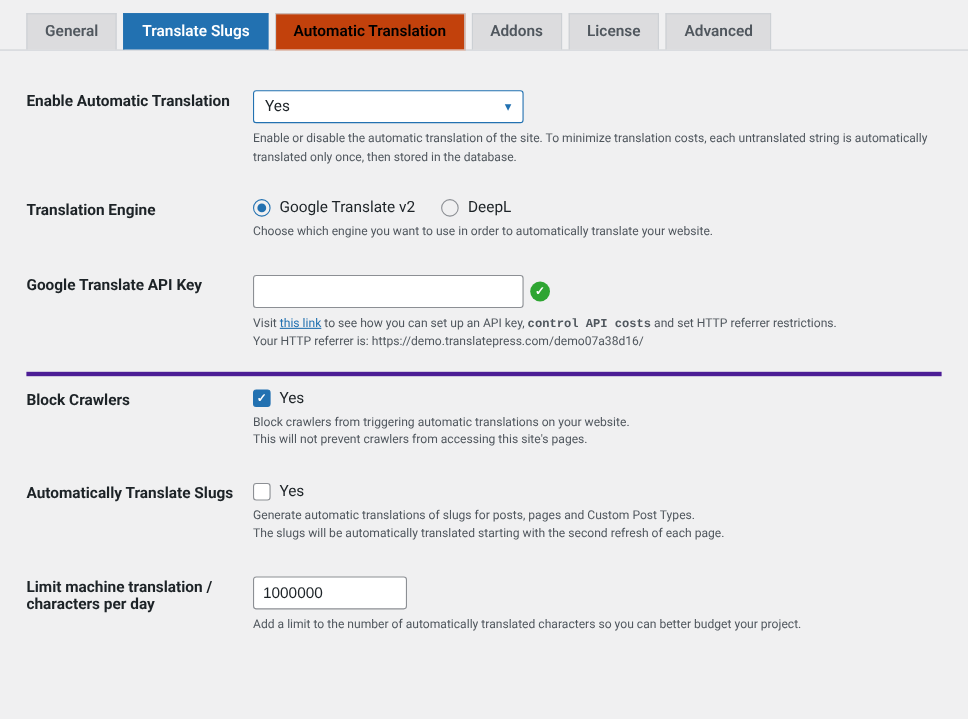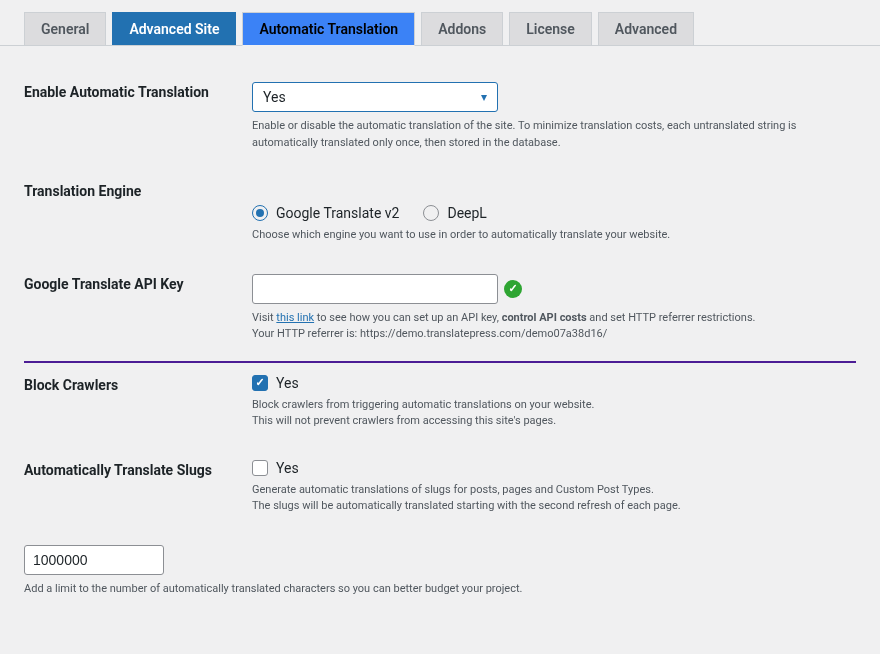--- a/index.html
+++ b/index.html
@@ -27,44 +27,44 @@
     font-weight: 600;
     border: 1px solid #ccd0d4;
     border-bottom: none;
     background: #dcdcde;
     color: #50575e;
     margin-right: 6px;
     cursor: pointer;
     white-space: nowrap;
   }
   .tab.active {
-    background: #3b82f6;
+    background: #c2410c;
     color: #000;
     border-bottom: 1px solid #f0f0f1;
     margin-bottom: -1px;
   }
   .tab.blue {
     background: #2271b1;
     color: #fff;
     border-color: #2271b1;
   }
   .form-area {
     padding: 24px 24px 10px 24px;
   }
   .form-row {
     display: flex;
     align-items: flex-start;
     padding: 12px 0 18px 0;
     border-bottom: 0px solid transparent;
   }
   .form-row.sep {
-    border-bottom: 2px solid #4c1d95;
+    border-bottom: 4px solid #4c1d95;
   }
   .form-label {
-    width: 228px;
+    width: 206px;
     flex-shrink: 0;
     font-size: 14px;
     font-weight: 700;
     color: #1d2327;
     padding-top: 2px;
   }
   .form-control {
     flex: 1;
   }
   .desc {
@@ -90,21 +90,20 @@
   .chevron {
     font-size: 12px;
     color: #2271b1;
   }
   .radio-row {
     display: flex;
     gap: 24px;
     align-items: flex-start;
     font-size: 14px;
     color: #1d2327;
-    margin-top: 24px;
   }
   .radio {
     display: flex;
     align-items: center;
     gap: 8px;
     cursor: pointer;
   }
   .radio-dot {
     width: 16px; height: 16px;
     border: 1.5px solid #2271b1;
@@ -168,30 +167,30 @@
     cursor: pointer;
   }
   .checkbox.checked {
     background: #2271b1;
     border-color: #2271b1;
     color: #fff;
     font-size: 11px;
     font-weight: 700;
   }
   a.link { color: #2271b1; }
-  strong { font-weight: 700; }
+  strong { font-weight: 700; font-family: Liberation Mono, monospace; }
 </style>
 </head>
 <body>
 
 <div class="container">
 
   <div class="tabs">
     <div class="tab">General</div>
-    <div class="tab blue">Advanced Site</div>
+    <div class="tab blue">Translate Slugs</div>
     <div class="tab active">Automatic Translation</div>
     <div class="tab">Addons</div>
     <div class="tab">License</div>
     <div class="tab">Advanced</div>
   </div>
 
   <div class="form-area">
 
     <div class="form-row">
       <div class="form-label">Enable Automatic Translation</div>
@@ -258,20 +257,21 @@
           <span>Yes</span>
         </div>
         <div class="desc">
           <span>Generate automatic translations of slugs for posts, pages and Custom Post Types.</span><br>
           <span>The slugs will be automatically translated starting with the second refresh of each page.</span>
         </div>
       </div>
     </div>
 
     <div class="form-row">
+      <div class="form-label">Limit machine translation / characters per day</div>
       <div class="form-control">
         <input class="text-input short" type="text" value="1000000" style="">
         <div class="desc">Add a limit to the number of automatically translated characters so you can better budget your project.</div>
       </div>
     </div>
 
   </div>
 </div>
 
 </body></html>

